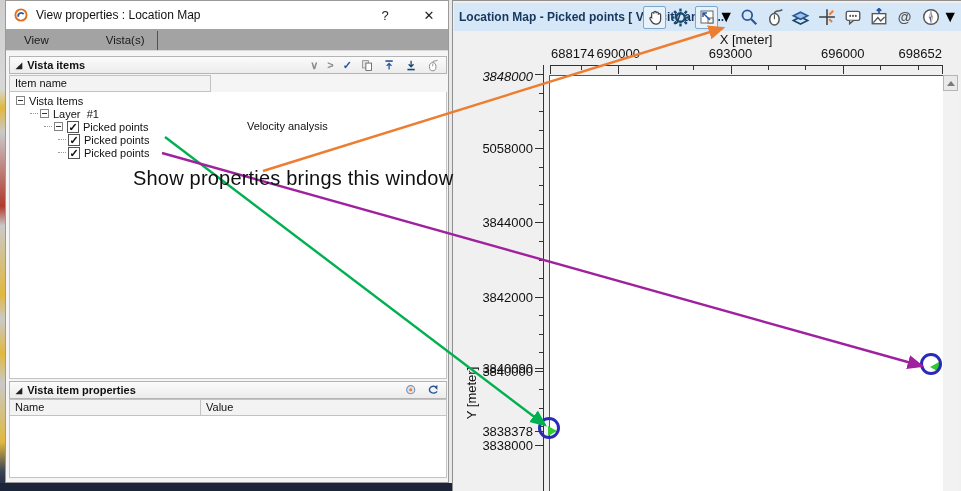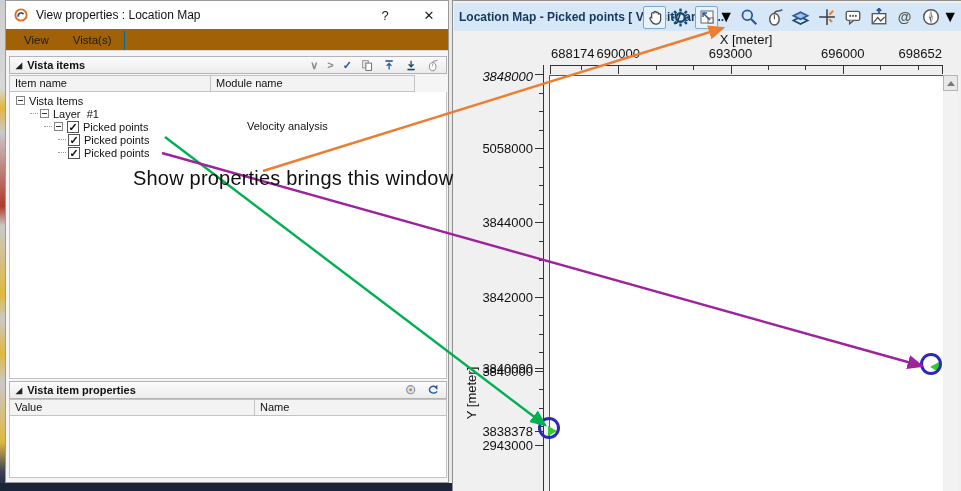--- a/index.html
+++ b/index.html
@@ -11,21 +11,21 @@
     background:linear-gradient(to bottom,#cfcfcf 0%,#d8d8d8 18%,#e0b83f 22%,#c9c9c9 27%,#b03a2e 42%,#c9c9c9 46%,#e0b83f 60%,#c9c9c9 65%,#e0b83f 72%,#c9c9c9 78%,#e0b83f 90%,#3b4356 96%,#1b2438 100%); }
   #bottom-strip { position:absolute; left:0; top:483px; width:456px; height:8px; background:#1b2438; }
 
   
   #dialog { position:absolute; left:5px; top:0; width:444px; height:483px; background:#f5f5f5; border:1px solid #9a9a9a; }
   #dialog-titlebar { position:absolute; left:0; top:0; width:100%; height:28px; background:#ffffff; display:flex; align-items:center; }
   #dialog-logo { margin-left:8px; width:14px; height:14px; }
   #dialog-title { margin-left:8px; font-size:12px; color:#111; }
   #dialog-titlebar-buttons { position:absolute; right:10px; top:0; height:28px; display:flex; align-items:center; gap:26px; }
   .tb-btn { font-size:13px; color:#222; width:18px; text-align:center; cursor:default; }
-  #tab-bar { position:absolute; left:0; top:28px; width:100%; height:22px; display:flex; align-items:flex-end; padding-left:6px; border-bottom:1px solid #d9d9d9; background:#a16207; }
+  #tab-bar { position:absolute; left:0; top:28px; width:100%; height:22px; display:flex; align-items:flex-end; padding-left:6px; border-bottom:1px solid #d9d9d9; background:#a3a3a3;gap:33px; }
   .tab { font-size:11.5px; color:#1a1a1a; padding:3px 12px 4px 12px; }
   .tab.active { border-right:1px solid #0369a1; font-weight:400; }
 
   .section-header { position:absolute; left:3px; width:438px; height:18px; background:linear-gradient(#fbfbfb,#ececec); border:1px solid #b4b4b4; display:flex; align-items:center; font-size:11px; font-weight:700; color:#111; padding:0 6px; }
   .section-header .tri { font-size:8px; margin-right:5px; color:#222; }
   .hdr-tools { margin-left:auto; display:flex; align-items:center; gap:9px; }
   .hdr-tools .glyph { font-size:11px; color:#8a8a8a; line-height:1; }
   .hdr-tools .glyph.blue { color:#2b579a; font-weight:700; }
 
   .col-header { position:absolute; left:3px; width:438px; height:17px; display:flex; }
@@ -131,21 +131,20 @@
             <svg width="13" height="13" viewBox="0 0 16 16">
               <ellipse cx="7" cy="9.5" rx="4" ry="5" fill="#fff" stroke="#888" stroke-width="1.2"></ellipse>
               <line x1="7" y1="6" x2="7" y2="9" stroke="#888"></line>
               <path d="M7 4.5 C7 1.5 11 3 13 1.5" fill="none" stroke="#888" stroke-width="1.2"></path>
             </svg>
           </span>
         </span>
     </div>
     <div class="col-header" style="top:74px">
       <div class="col-cell" style="width:202px">Item name</div>
-      <div class="col-cell" style="width:204px">Module name</div>
     </div>
     <div id="tree-body">
         <div class="tree-row" style="padding-left: 6px;"><span class="expander"></span><span>Vista Items</span></div>
         <div class="tree-row" style="padding-left: 20px;"><span style="width: 8px; border-top: 1px dotted rgb(154, 154, 154); margin-right: 2px; flex: 0 0 8px;"></span><span class="expander"></span><span>Layer  #1</span></div>
         <div class="tree-row" style="padding-left: 34px;"><span style="width: 8px; border-top: 1px dotted rgb(154, 154, 154); margin-right: 2px; flex: 0 0 8px;"></span><span class="expander"></span><span class="cbx">✓</span><span>Picked points</span><span class="module-name">Velocity analysis</span></div>
         <div class="tree-row" style="padding-left: 48px;"><span style="width: 8px; border-top: 1px dotted rgb(154, 154, 154); margin-right: 2px; flex: 0 0 8px;"></span><span class="cbx">✓</span><span>Picked points</span></div>
         <div class="tree-row" style="padding-left: 48px;"><span style="width: 8px; border-top: 1px dotted rgb(154, 154, 154); margin-right: 2px; flex: 0 0 8px;"></span><span class="cbx">✓</span><span>Picked points</span></div>
       </div>
 
     <div class="section-header" style="top:380px">
@@ -160,22 +159,22 @@
           </span>
           <span style="display: inline-flex; align-items: center;">
             <svg width="13" height="13" viewBox="0 0 16 16">
               <path d="M12 4.5 A5 4.2 0 1 0 12.4 9" fill="none" stroke="#2b579a" stroke-width="1.8"></path>
               <polygon points="12.8,1 12.8,7.5 9.4,4.4" fill="#2b579a"></polygon>
             </svg>
           </span>
         </span>
     </div>
     <div class="col-header" style="top:398px">
+      <div class="col-cell" style="width:192px">Name</div>
       <div class="col-cell" style="width:246px">Value</div>
-      <div class="col-cell" style="width:192px">Name</div>
     </div>
     <div id="props-body"></div>
   </div>
 
   <div id="bottom-strip"></div>
 
   <div id="map-window">
     <div id="map-titlebar" style="background: rgb(214, 232, 247);">
       <span id="map-title" style="color: rgb(23, 55, 94);">Location Map - Picked points [ Velocity analy...</span>
     </div>
@@ -338,21 +337,21 @@
         <div class="ytick-label" style="top: 68px; font-style: italic;">3848000</div>
         <div class="ytick" style="top: 147.2px; left: 82px; width: 8px;"></div>
         <div class="ytick-label" style="top: 140.2px;">5058000</div>
         <div class="ytick" style="top: 221.4px; left: 82px; width: 8px;"></div>
         <div class="ytick-label" style="top: 214.4px;">3844000</div>
         <div class="ytick" style="top: 295.6px; left: 82px; width: 8px;"></div>
         <div class="ytick-label" style="top: 288.6px;">3842000</div>
         <div class="ytick" style="top: 369.8px; left: 82px; width: 8px;"></div>
         <div class="ytick-label" style="top: 362.8px;">3840000</div>
         <div class="ytick" style="top: 444px; left: 82px; width: 8px;"></div>
-        <div class="ytick-label" style="top: 437px;">2943000</div>
+        <div class="ytick-label" style="top: 437px;">3838000</div>
         <div class="ytick" style="top: 366.5px; left: 82px; width: 8px;"></div>
         <div class="ytick-label" style="top: 359.5px;">3840090</div>
         <div class="ytick" style="top: 430px; left: 82px; width: 8px;"></div>
         <div class="ytick-label" style="top: 423px;">3838378</div>
       </div>
     <div id="markers-layer">
         <div class="marker-tri" style="left: 95px; top: 424.976px; border-top: 5px solid transparent; border-bottom: 5px solid transparent; border-left: 9px solid rgb(46, 204, 46);"></div>
         <div class="marker-ring" style="left: 85px; top: 415.976px; border-color: rgb(42, 42, 184);"></div>
         <div class="marker-tri" style="left: 477px; top: 361.461px; border-top: 5px solid transparent; border-bottom: 5px solid transparent; border-right: 9px solid rgb(46, 204, 46);"></div>
         <div class="marker-ring" style="left: 467px; top: 352.461px; border-color: rgb(42, 42, 184);"></div>

